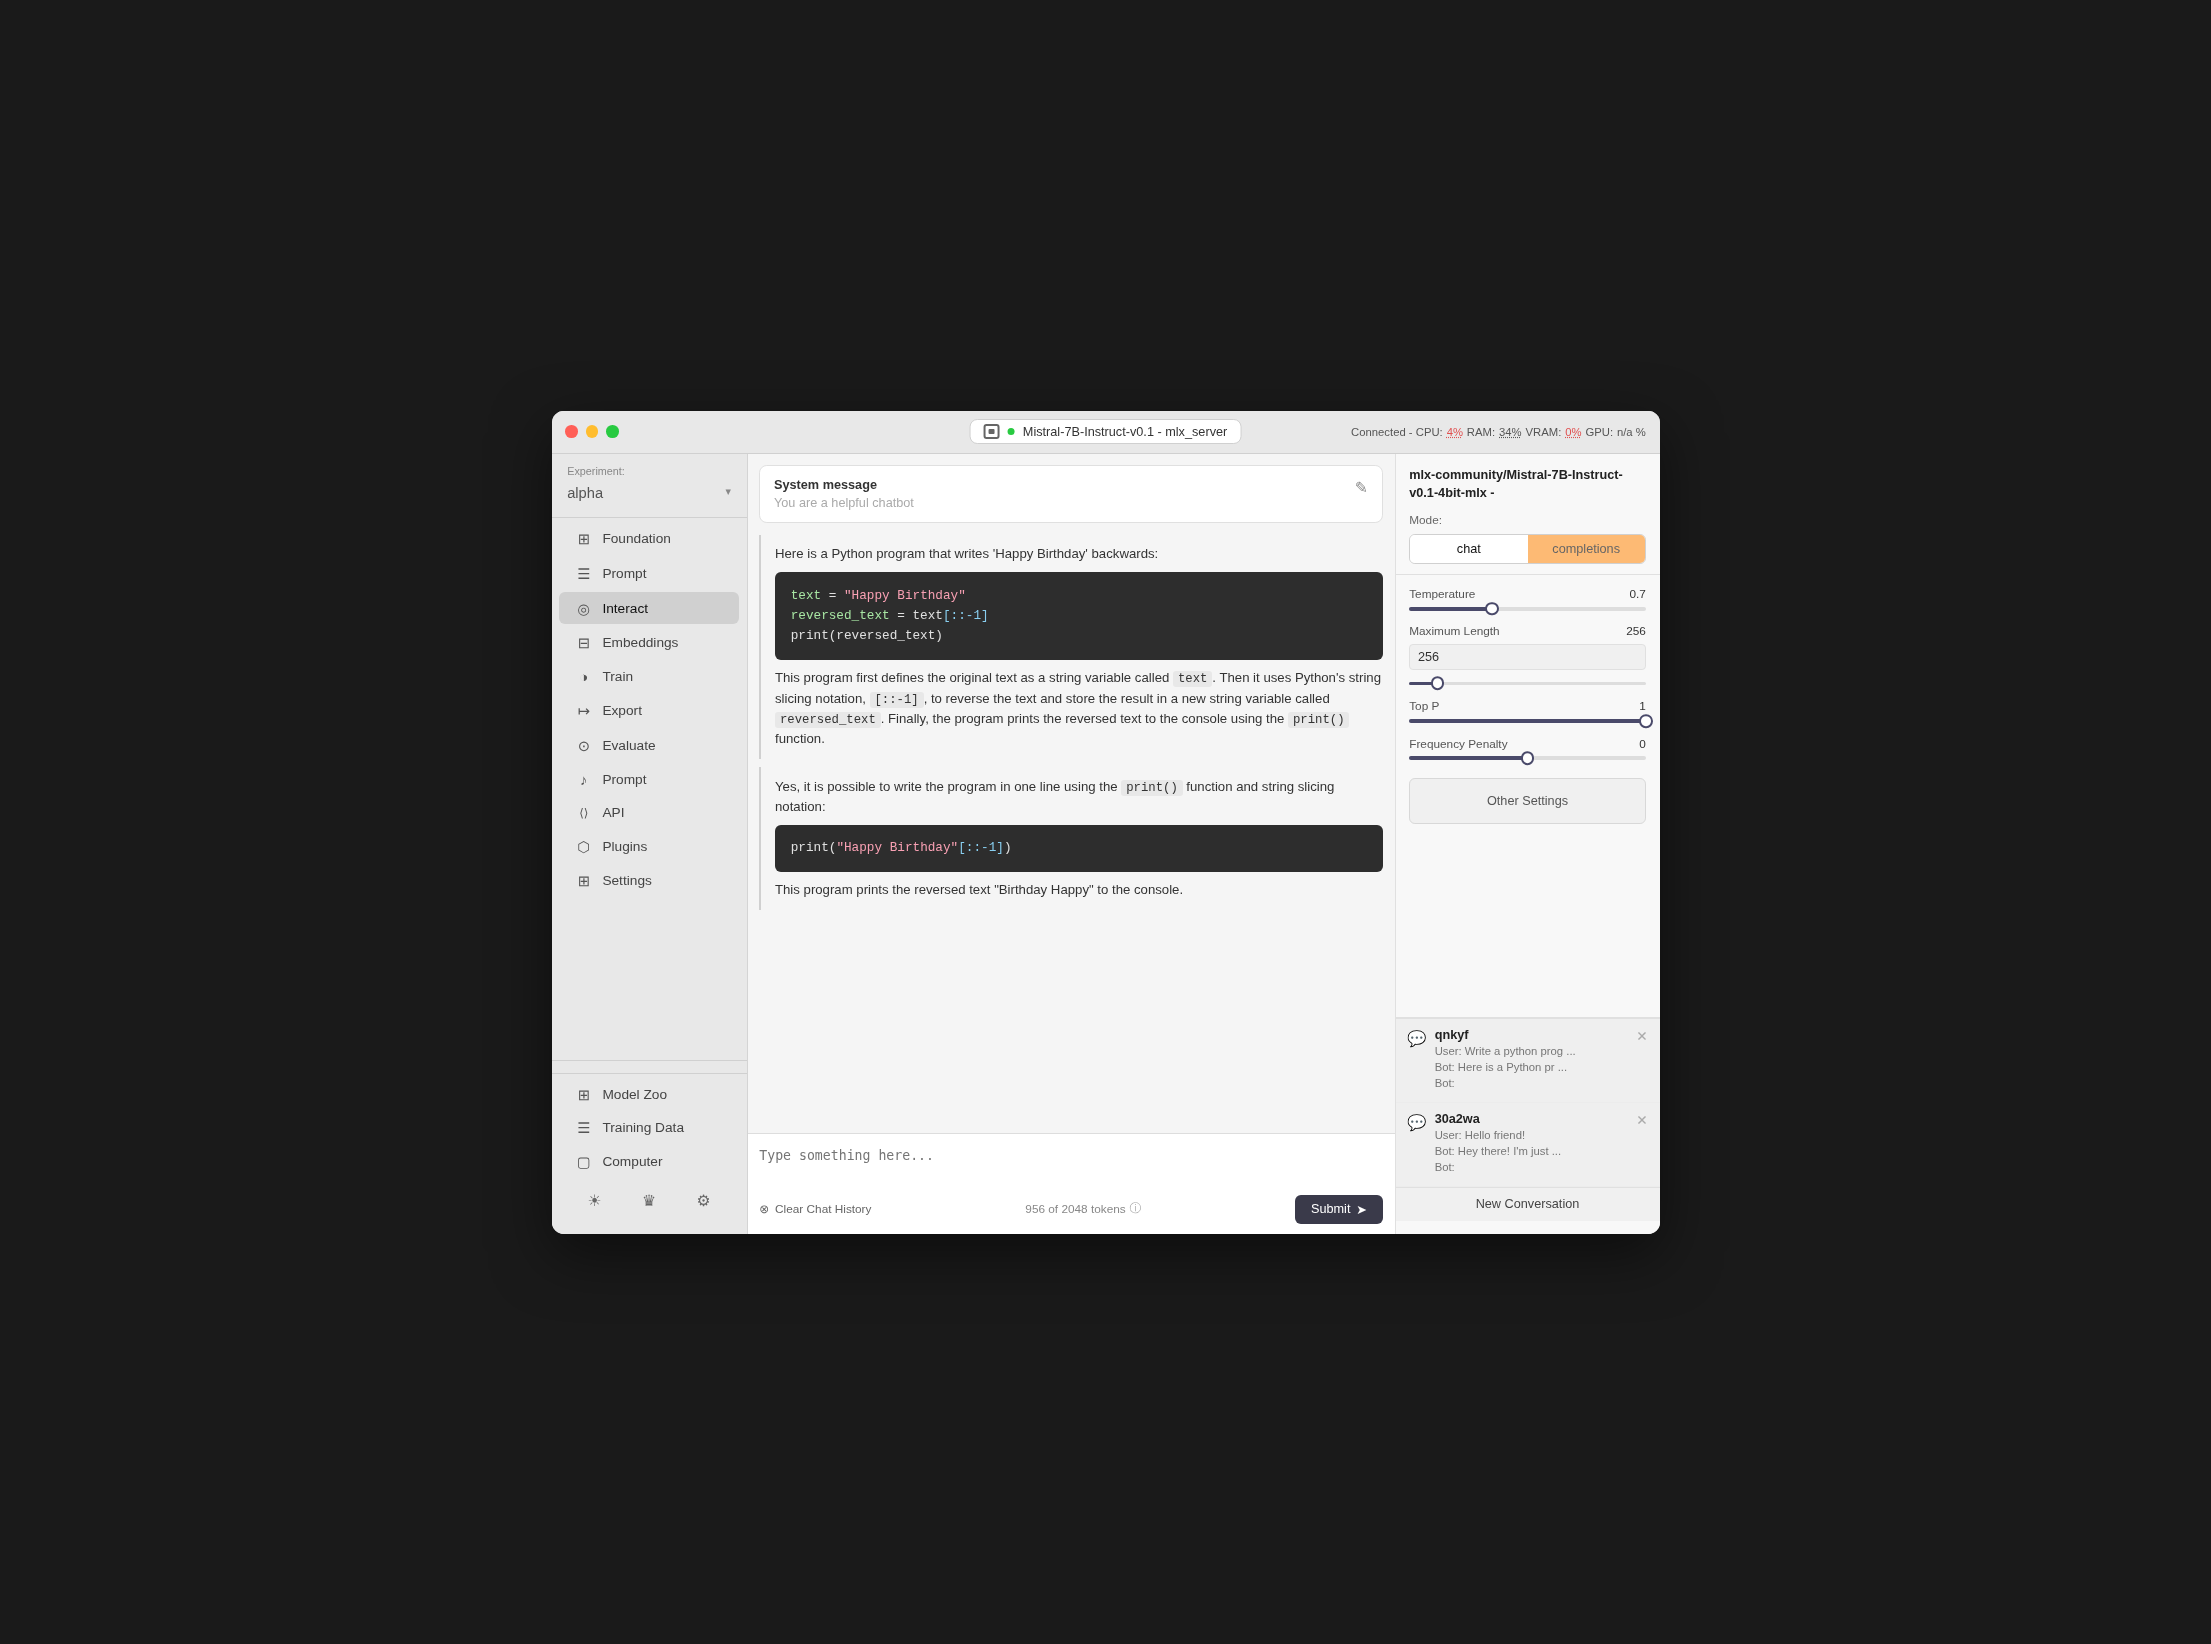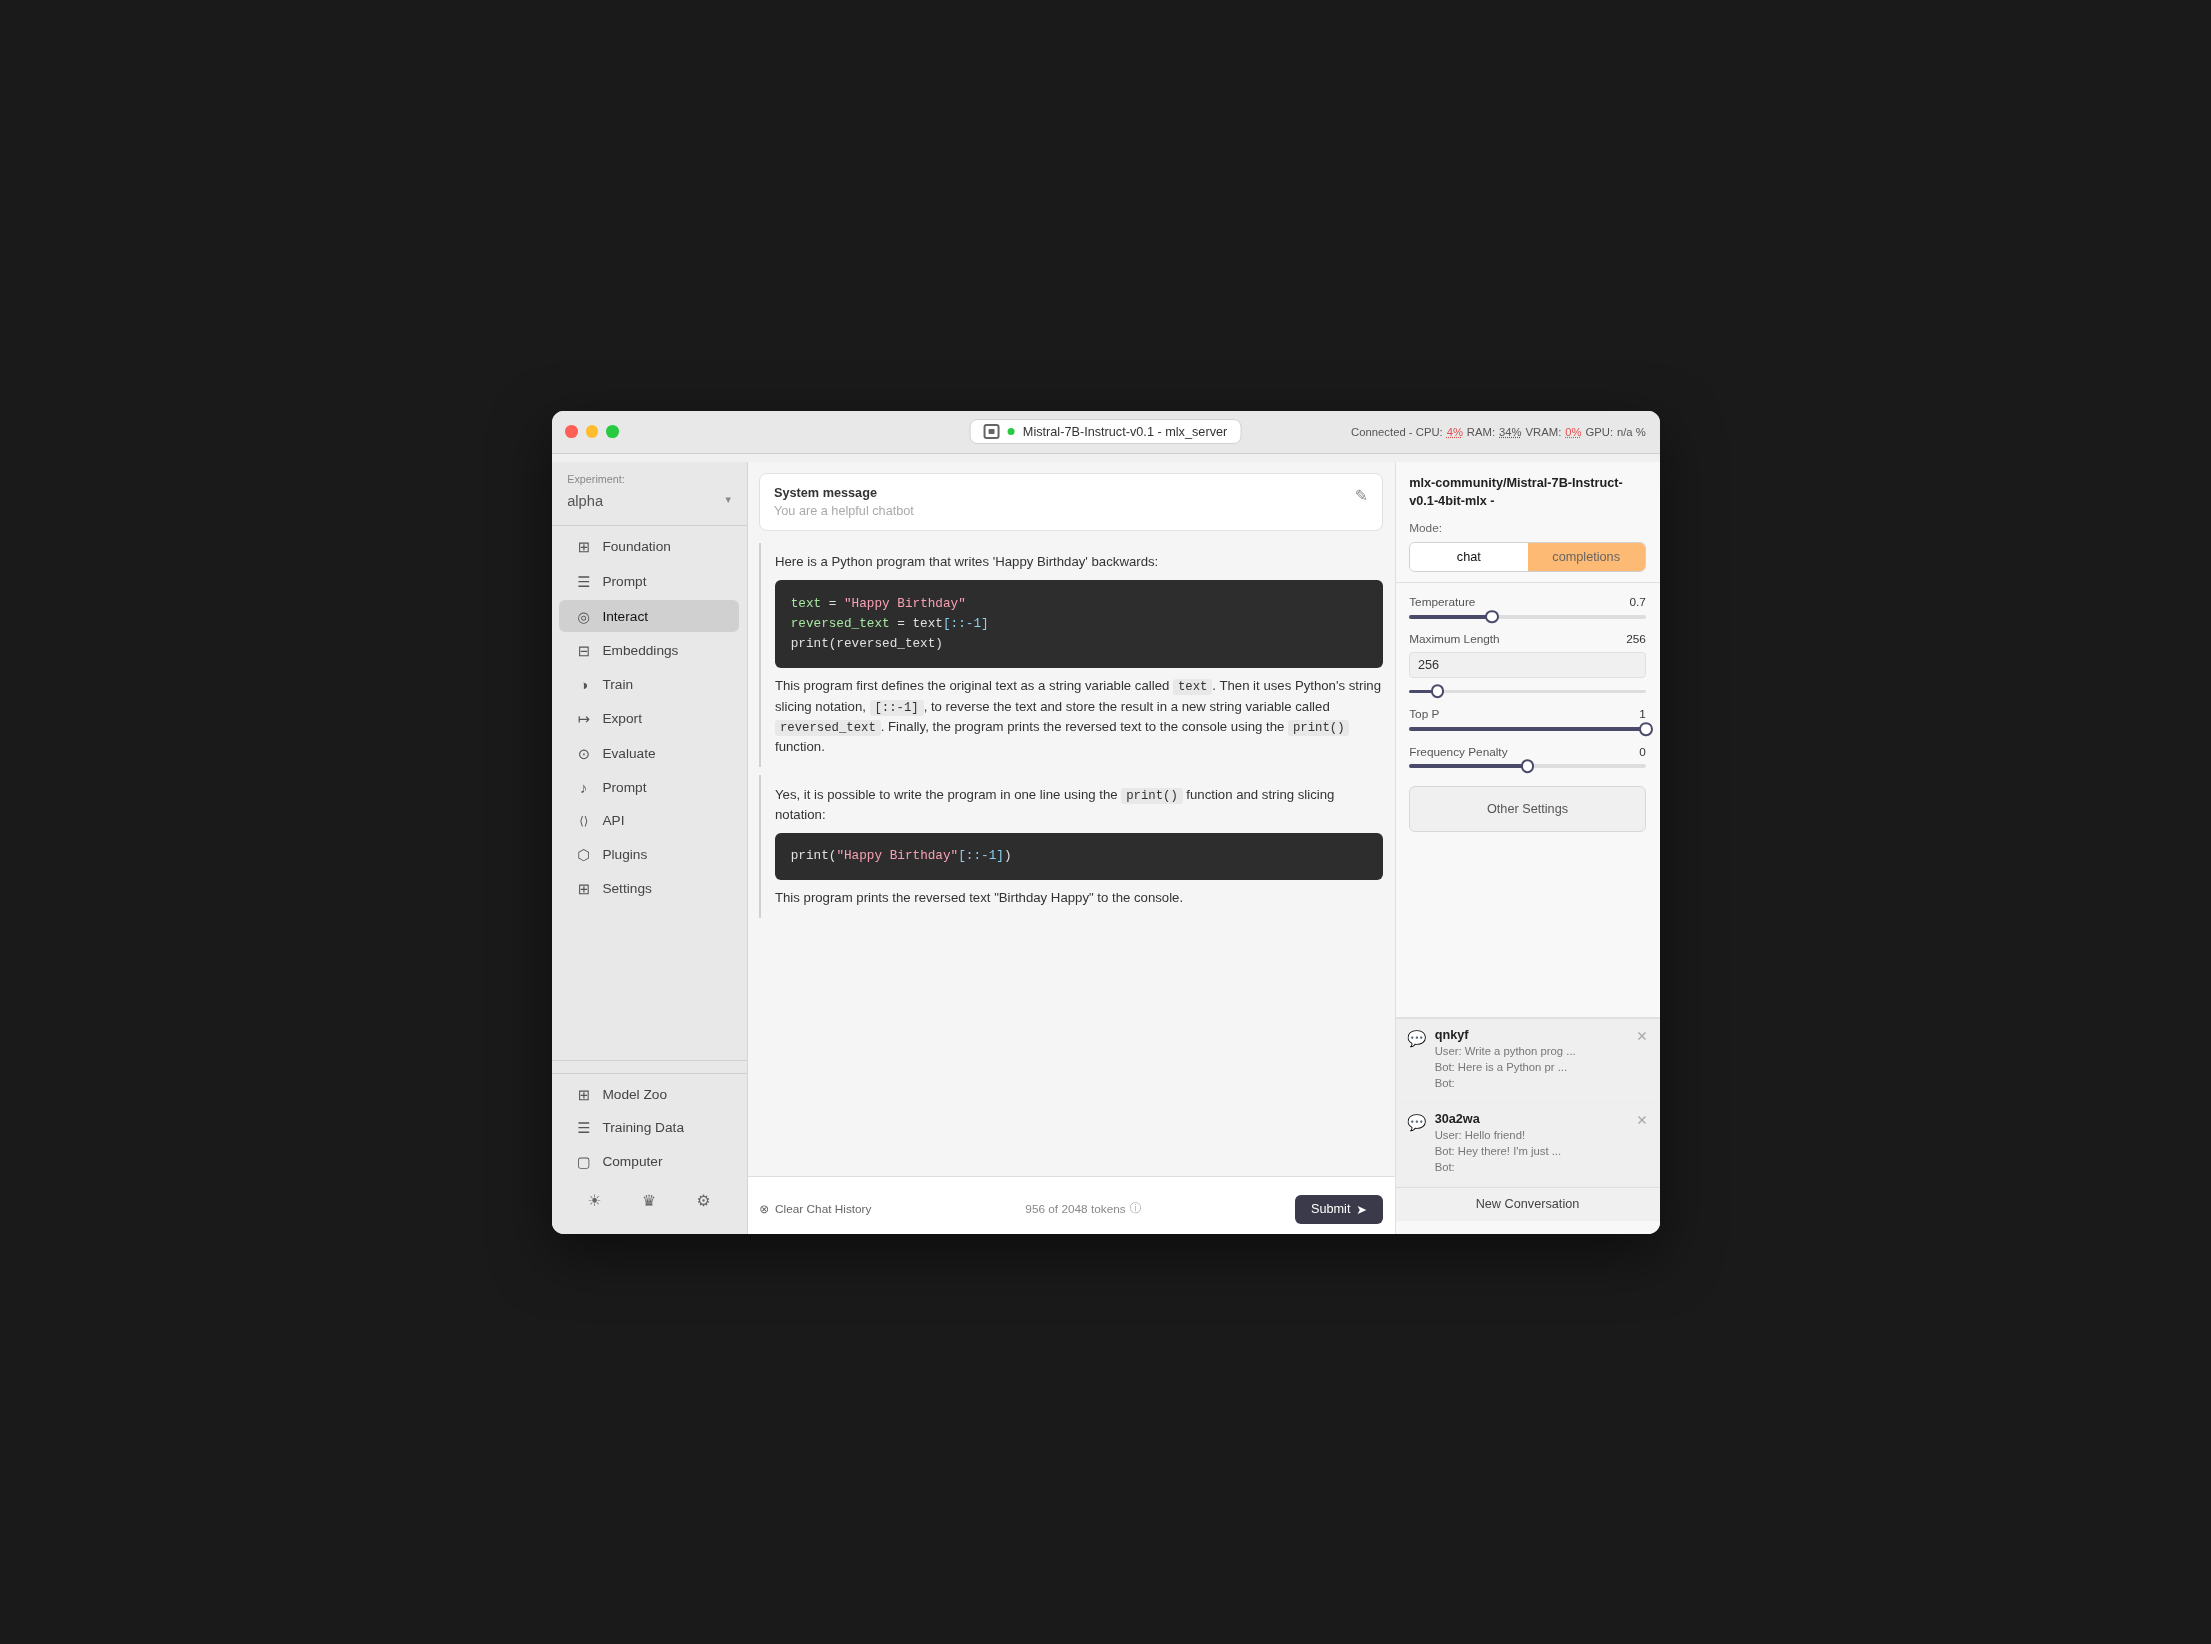--- a/index.html
+++ b/index.html
@@ -13,21 +13,20 @@
     }
     .window {
       width: 1108px;
       height: 823px;
       background: #f0f0f0;
       border-radius: 11.8px;
       overflow: hidden;
       display: flex;
       flex-direction: column;
       box-shadow: 0 19.6px 59px rgba(0,0,0,0.5);
-      gap: 8px;
     }
     .titlebar {
       background: #e8e8e8;
       height: 43px;
       display: flex;
       align-items: center;
       padding: 0 13.7px;
       border-bottom: 1px solid #d0d0d0;
       flex-shrink: 0;
       position: relative;
@@ -608,20 +607,21 @@
           <div class="message-block">
             <div class="message-text">Yes, it is possible to write the program in one line using the <span class="inline-code">print()</span> function and string slicing notation:</div>
             <div class="code-block">
               <div><span class="code-white">print</span><span class="code-white">(</span><span class="code-pink">"Happy Birthday"</span><span class="code-blue">[::-1]</span><span class="code-white">)</span></div>
             </div>
             <div class="message-text">This program prints the reversed text "Birthday Happy" to the console.</div>
           </div>
         </div>
 
         <div class="chat-input-area">
+          <textarea class="chat-input" placeholder="Type something here..." style=""></textarea>
           <div class="chat-input-bottom">
             <div class="clear-btn">
               <span>⊗</span>
               <span>Clear Chat History</span>
             </div>
             <div class="token-info">
               <span>956 of 2048 tokens</span>
               <span style="color:#aaa;">ⓘ</span>
             </div>
             <button class="submit-btn">

